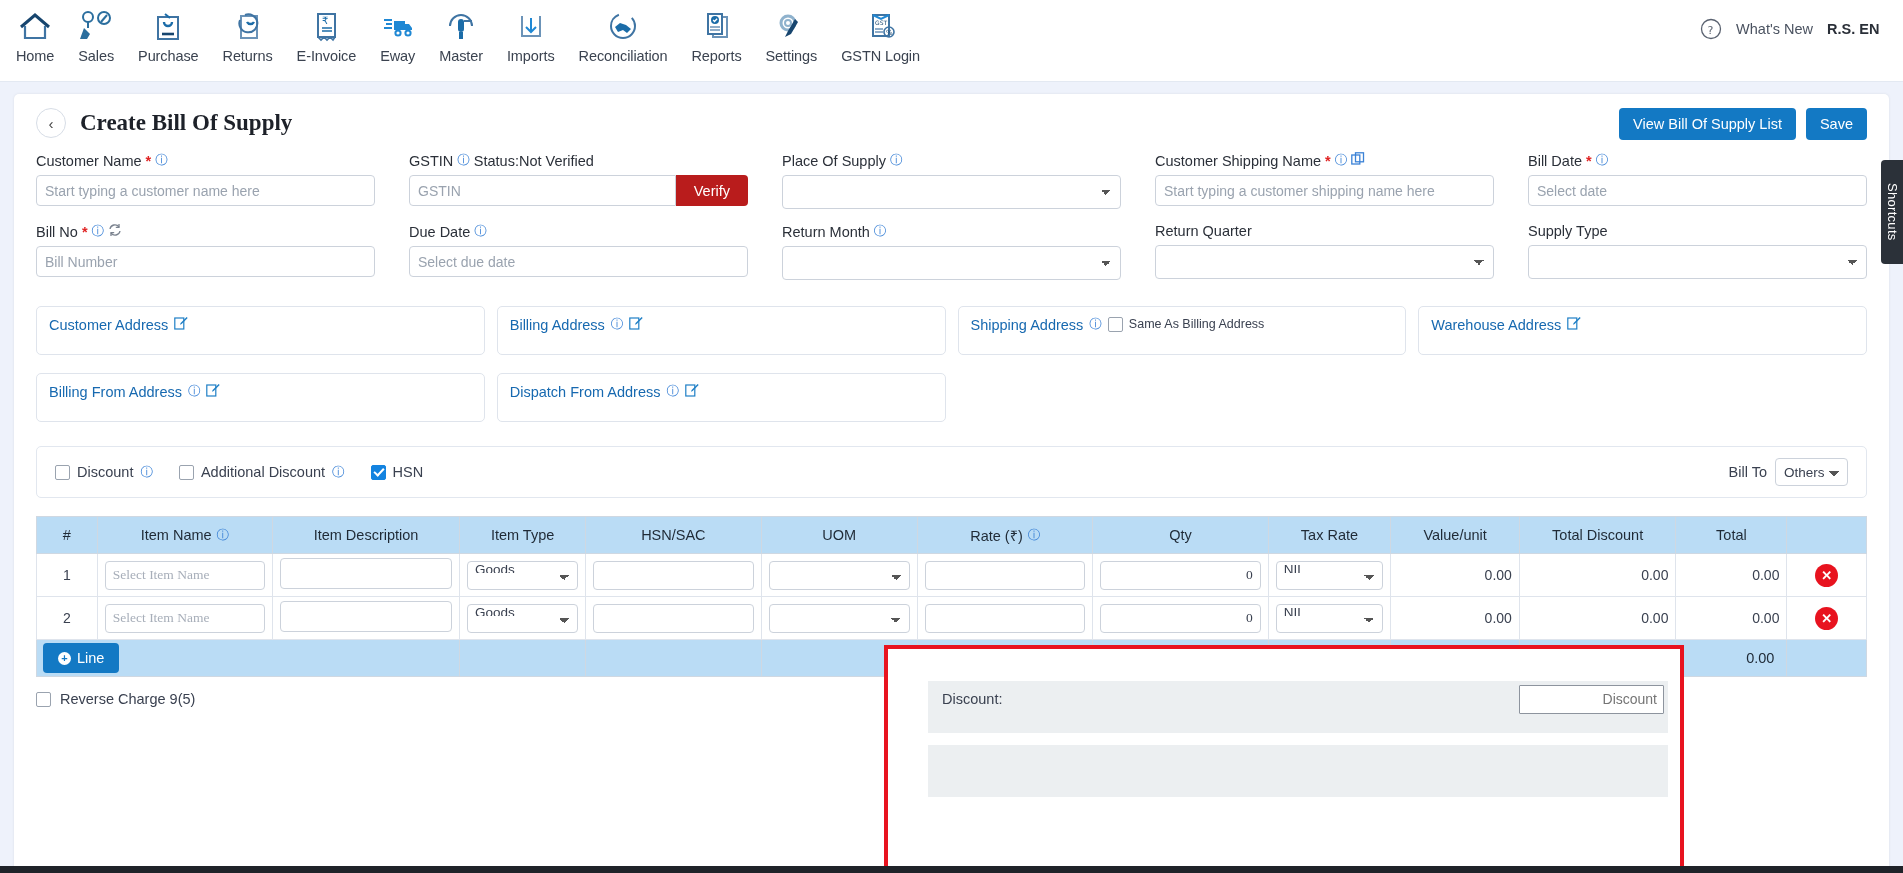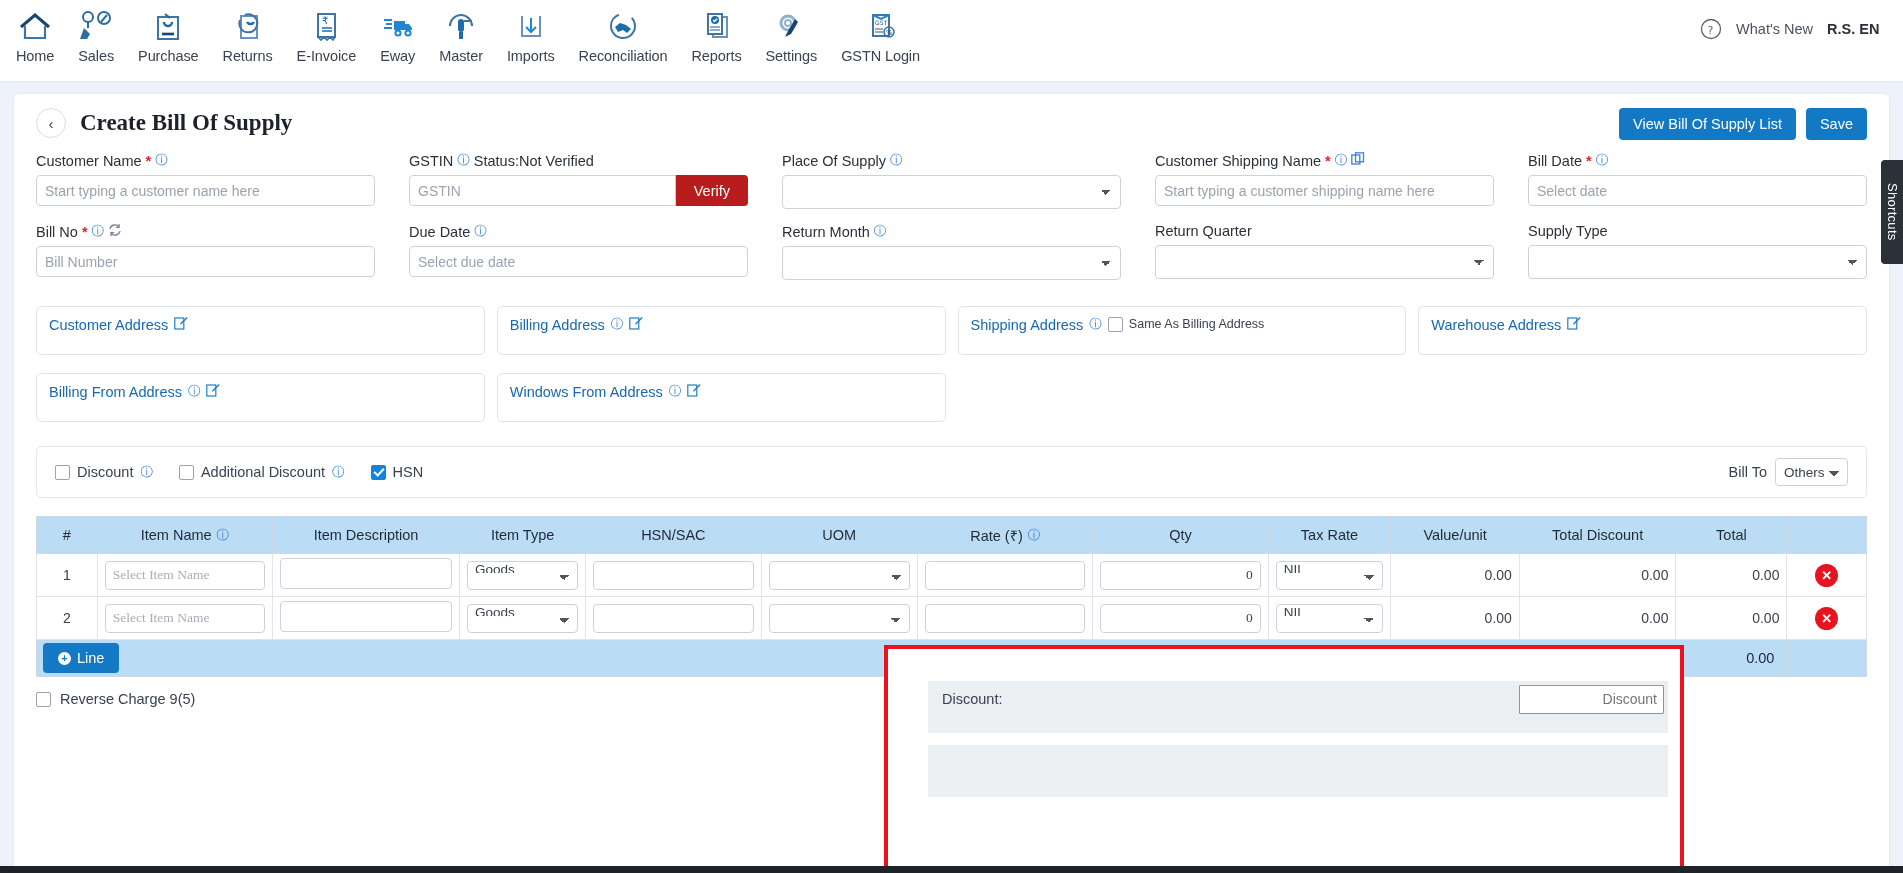--- a/index.html
+++ b/index.html
@@ -605,21 +605,21 @@
           <svg width="14" height="14" viewBox="0 0 14 14">
               <rect x="0.8" y="2" width="9" height="11" fill="none" stroke="#1f7fc6" stroke-width="1.2"></rect>
               <path d="M12.6 1 l1.1 1.1 l-6 6 l-1.7 .6 l.6 -1.7z" fill="#1f7fc6"></path>
             </svg>
         </span>
       </div>
     </div>
 
     <div class="addr-card">
       <div class="addr-title">
-        <span>Windows From Address</span>
+        <span>Dispatch From Address</span>
         <span class="info-ic">ⓘ</span>
         <span class="edit-ic">
           <svg width="14" height="14" viewBox="0 0 14 14">
               <rect x="0.8" y="2" width="9" height="11" fill="none" stroke="#1f7fc6" stroke-width="1.2"></rect>
               <path d="M12.6 1 l1.1 1.1 l-6 6 l-1.7 .6 l.6 -1.7z" fill="#1f7fc6"></path>
             </svg>
         </span>
       </div>
     </div>
 

